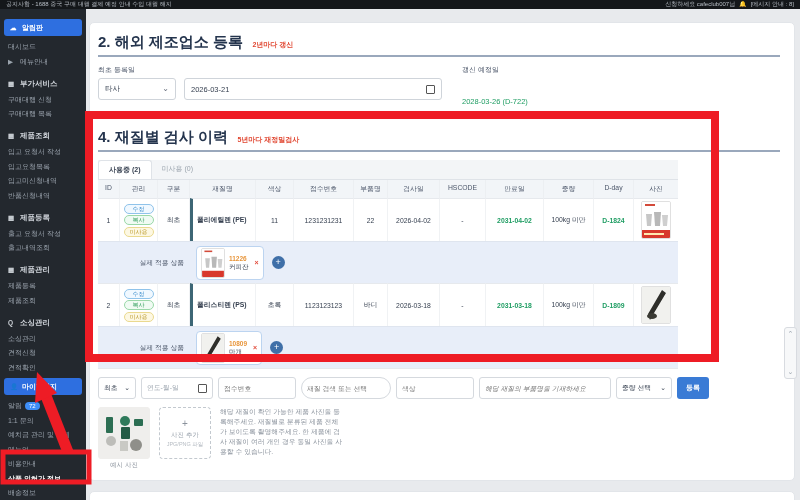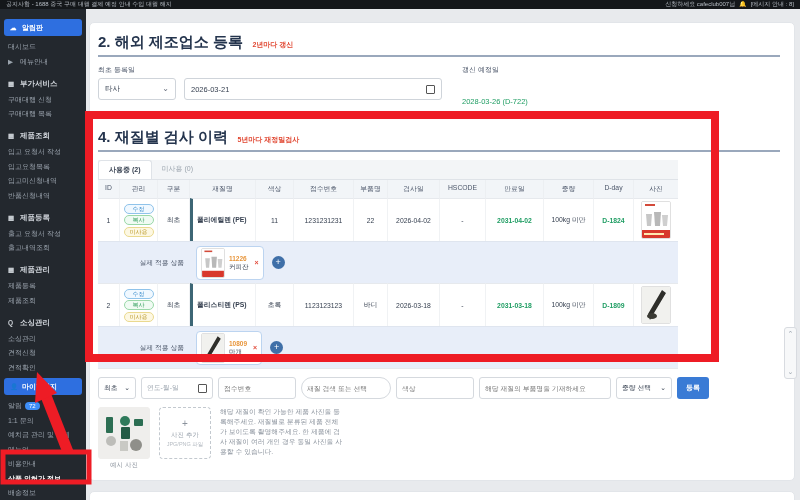--- a/index.html
+++ b/index.html
@@ -296,21 +296,21 @@
           <span>최초</span>
           <span class="chev">⌄</span>
         </div>
         <div class="fsel" style="width:72px;color:#9aa3ad;">
           <span>연도-월-일</span>
           <span class="cal"></span>
         </div>
         <input class="finput" style="width: 78px;" placeholder="접수번호">
         <input class="finput" style="width: 90px; border-radius: 11px;" placeholder="재질 검색 또는 선택">
         <input class="finput" style="width: 78px;" placeholder="색상">
-        <input class="finput" style="width: 132px;" placeholder="해당 재질의 부품명을 기재하세요">
+        <input class="finput" style="width: 132px; font-style: italic;" placeholder="해당 재질의 부품명을 기재하세요">
         <div class="fsel" style="width:56px;">
           <span>중량 선택</span>
           <span class="chev">⌄</span>
         </div>
         <button class="submit">등록</button>
       </div>
 
       <div class="photorow">
         <div class="exwrap">
           <div class="exphoto">

